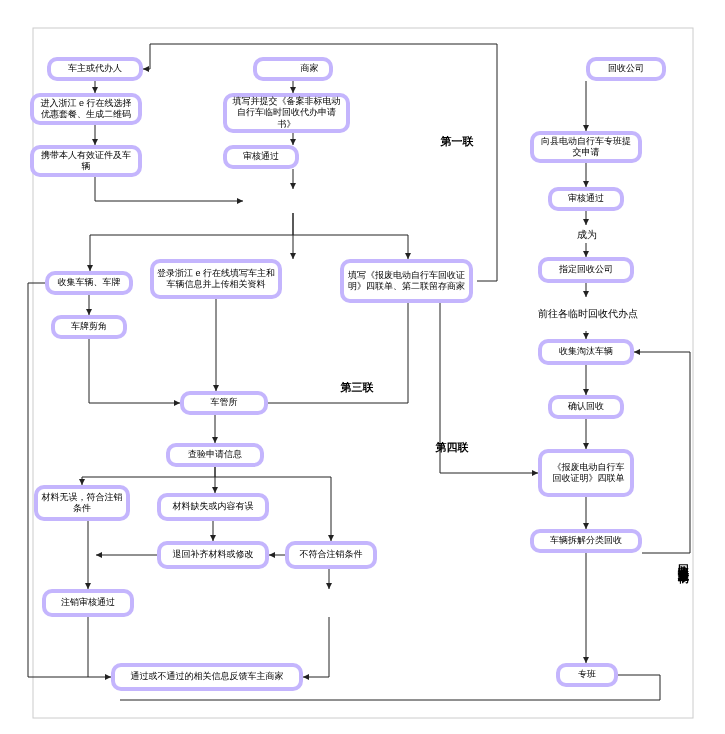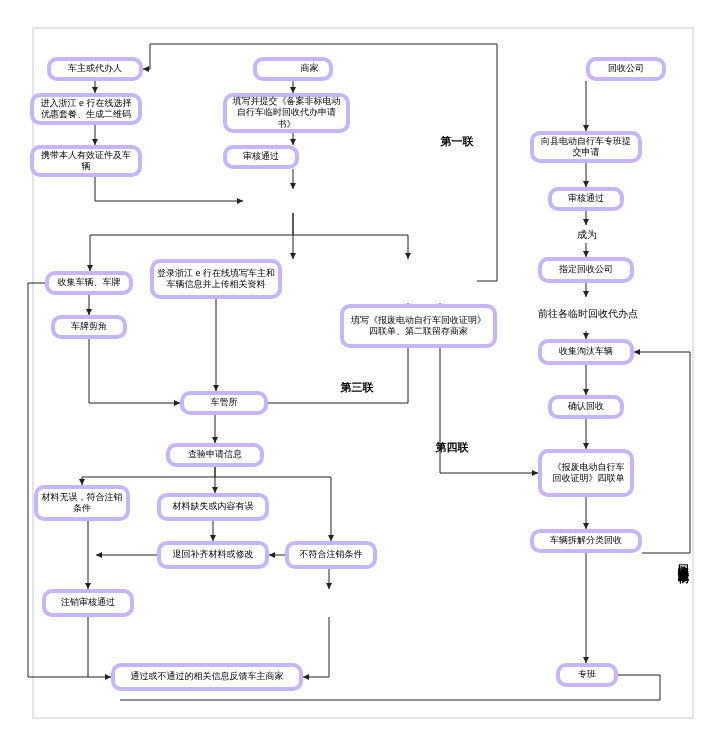--- a/index.html
+++ b/index.html
@@ -154,21 +154,21 @@
   <div class="node" style="left:30px;top:93px;width:112px;height:32px;">进入浙江 e 行在线选择优惠套餐、生成二维码</div>
   <div class="node" style="left:30px;top:145px;width:112px;height:32px;">携带本人有效证件及车辆</div>
 
   <div class="node" style="left:253px;top:57px;width:80px;height:24px;padding-left:36px;">商家</div>
   <div class="node" style="left:179px;top:93px;width:127px;height:40px;margin-left:44px;">填写并提交《备案非标电动自行车临时回收代办申请书》</div>
   <div class="node" style="left:223px;top:145px;width:76px;height:24px;">审核通过</div>
 
   <div class="node" style="left:45px;top:271px;width:88px;height:24px;">收集车辆、车牌</div>
   <div class="node" style="left:51px;top:315px;width:76px;height:24px;">车牌剪角</div>
   <div class="node" style="left:150px;top:259px;width:132px;height:40px;">登录浙江 e 行在线填写车主和车辆信息并上传相关资料</div>
-  <div class="node" style="left:340px;top:259px;width:157px;height:44px;margin-top:45px;">填写《报废电动自行车回收证明》四联单、第二联留存商家</div>
+  <div class="node" style="left:340px;top:259px;width:133px;height:44px;">填写《报废电动自行车回收证明》四联单、第二联留存商家</div>
 
   <div class="node" style="left:180px;top:391px;width:88px;height:24px;">车管所</div>
   <div class="node" style="left:166px;top:443px;width:98px;height:24px;">查验申请信息</div>
 
   <div class="node" style="left:34px;top:485px;width:96px;height:36px;">材料无误，符合注销条件</div>
   <div class="node" style="left:157px;top:493px;width:112px;height:28px;">材料缺失或内容有误</div>
   <div class="node" style="left:157px;top:541px;width:112px;height:28px;">退回补齐材料或修改</div>
   <div class="node" style="left:285px;top:541px;width:92px;height:28px;">不符合注销条件</div>
   <div class="node" style="left:42px;top:589px;width:92px;height:28px;">注销审核通过</div>
   <div class="node" style="left:111px;top:663px;width:192px;height:28px;">通过或不通过的相关信息反馈车主商家</div>

